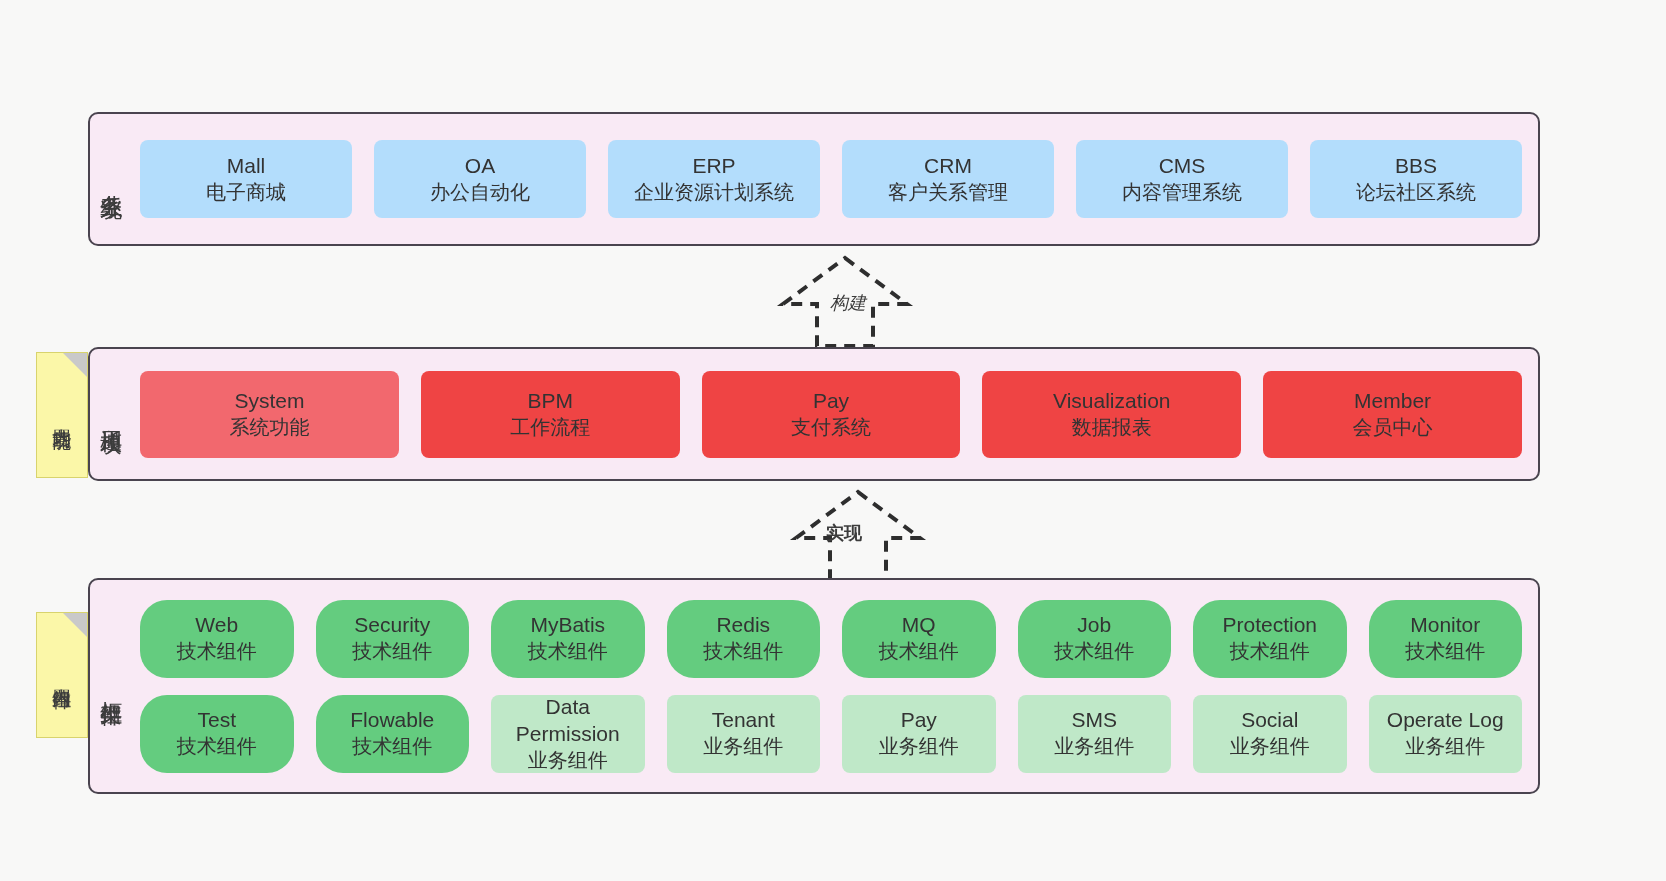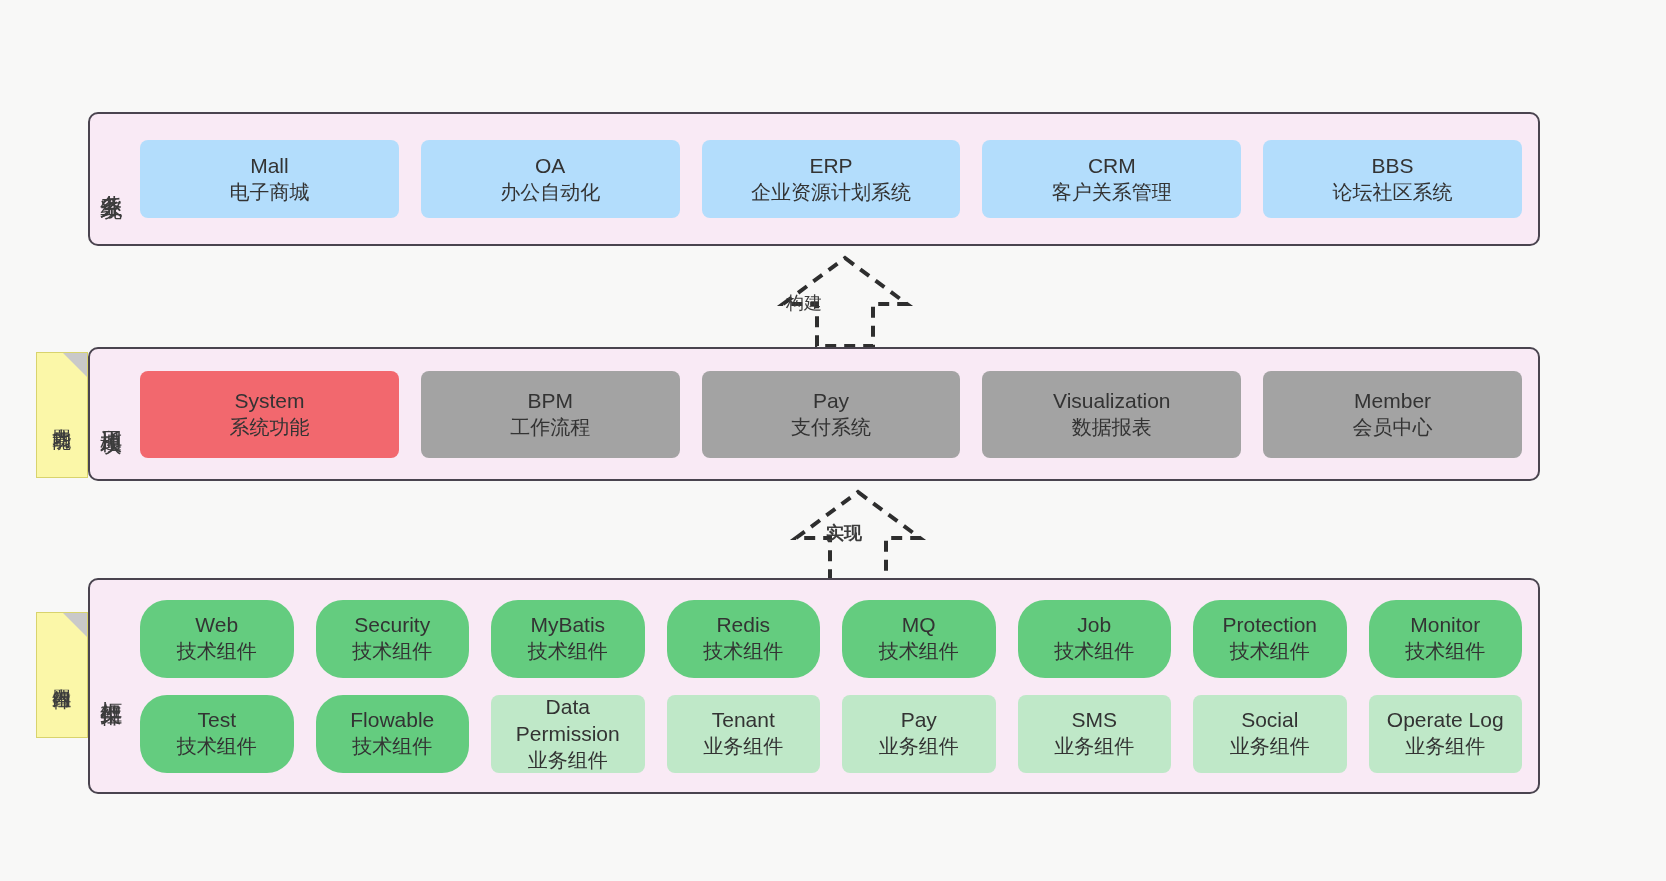--- a/index.html
+++ b/index.html
@@ -76,21 +76,21 @@
     text-align: center;
     color: #333333;
     line-height: 1.28;
     padding: 4px 6px;
   }
   .box .en { font-size: 21px; }
   .box .cn { font-size: 20px; }
 
   .box.blue       { background: #b3ddfc; }
   .box.red        { background: #f2686e; text-align: center; }
-  .box.pink       { background: #a3a3a3; }
+  .box.pink       { background: #ef4444; }
   .box.green      { background: #64cc7f; border-radius: 27px; }
   .box.lightgreen { background: #bfe8c8; }
 
   .h-biz   { height: 78px; }
   .h-mod   { height: 87px; }
   .h-comp  { height: 78px; }
 
   
   #layer-business {
     left: 88px;  top: 112px;  width: 1452px; height: 134px;
@@ -136,21 +136,21 @@
   }
   .arrow-label {
     position: absolute;
     font-size: 18px;
     color: #3c3c3c;
     background: transparent;
     white-space: nowrap;
   }
   #arrow-build  { left: 755px; top: 252px; width: 180px; height: 96px; }
   #arrow-impl   { left: 768px; top: 486px; width: 180px; height: 96px; }
-  #label-build  { left: 786px; top: 291px; }
+  #label-build  { left: 830px; top: 291px; font-style: italic; }
   #label-impl   { left: 826px; top: 521px; font-weight: bold; }
 </style>
 </head>
 <body>
 
 <div class="canvas">
 
   <div class="layer" id="layer-business">
     <div class="layer-title">业务系统</div>
     <div class="layer-body">
@@ -169,20 +169,24 @@
         <div class="box blue h-biz">
           <span class="en">ERP</span>
           <span class="cn">企业资源计划系统</span>
         </div>
 
         <div class="box blue h-biz">
           <span class="en">CRM</span>
           <span class="cn">客户关系管理</span>
         </div>
 
+        <div class="box blue h-biz">
+          <span class="en">CMS</span>
+          <span class="cn">内容管理系统</span>
+        </div>
 
         <div class="box blue h-biz">
           <span class="en">BBS</span>
           <span class="cn">论坛社区系统</span>
         </div>
 
       </div>
     </div>
   </div>
 

